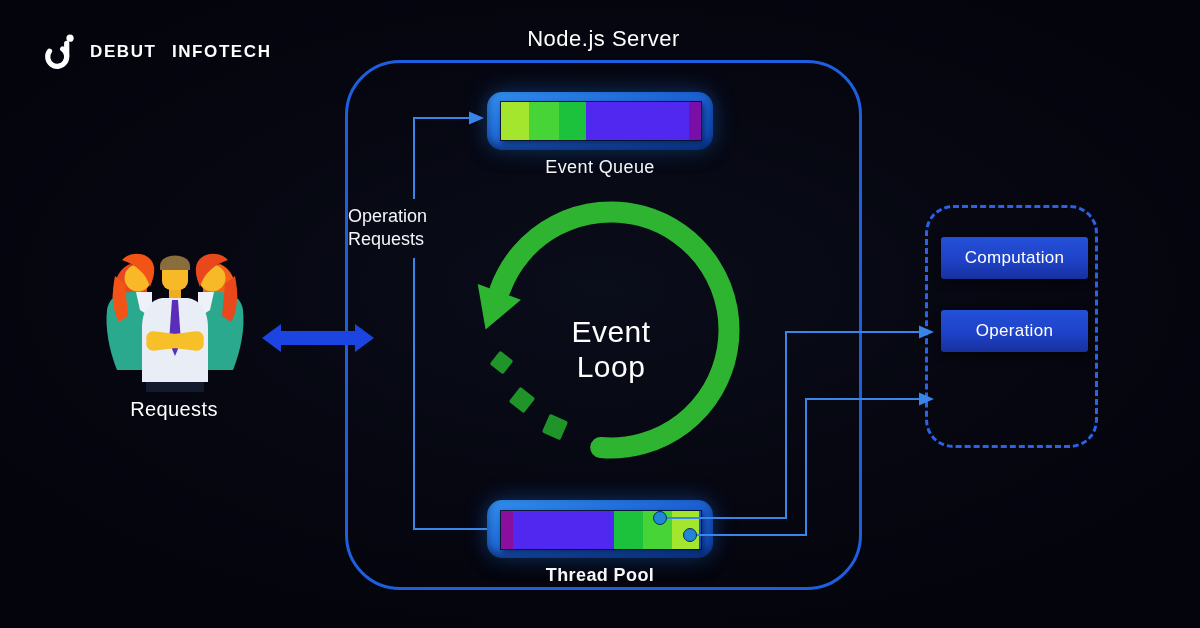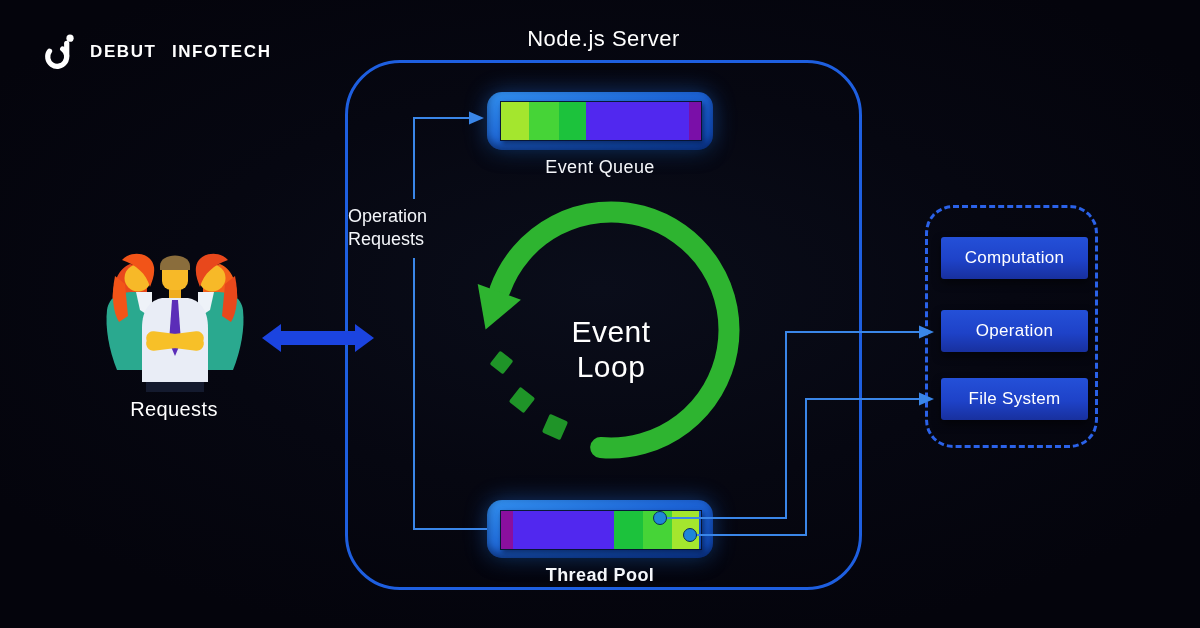--- a/index.html
+++ b/index.html
@@ -102,21 +102,20 @@
         <div class="seg" style="width: 27px; background: rgb(164, 230, 46);"></div>
       </div>
   </div>
   <div class="abs bar-label tp-label">Thread Pool</div>
 
   <div class="abs requests-label">Requests</div>
 
   <div class="abs panel">
     <div class="ext-box b0">Computation</div>
     <div class="ext-box b1">Operation</div>
-    <div class="ext-box b2">File System</div>
   </div>
 
   <svg class="abs overlay" width="1200" height="628" viewBox="0 0 1200 628">
 
     <g>
       <path class="loop-arc" d="M 600.7 447.5 A 118 118 0 1 0 500.1 289.6"></path>
       <polygon class="loop-arrow" points="520.9,299.8 477.7,284.0 485.6,329.5"></polygon>
       <rect class="loop-dash" x="493" y="354" width="17" height="17" rx="2" transform="rotate(38 501.5 362.5)"></rect>
       <rect class="loop-dash" x="512.5" y="390.5" width="19" height="19" rx="2" transform="rotate(38 522 400)"></rect>
       <rect class="loop-dash" x="545" y="417" width="20" height="20" rx="2" transform="rotate(24 555 427)"></rect>

